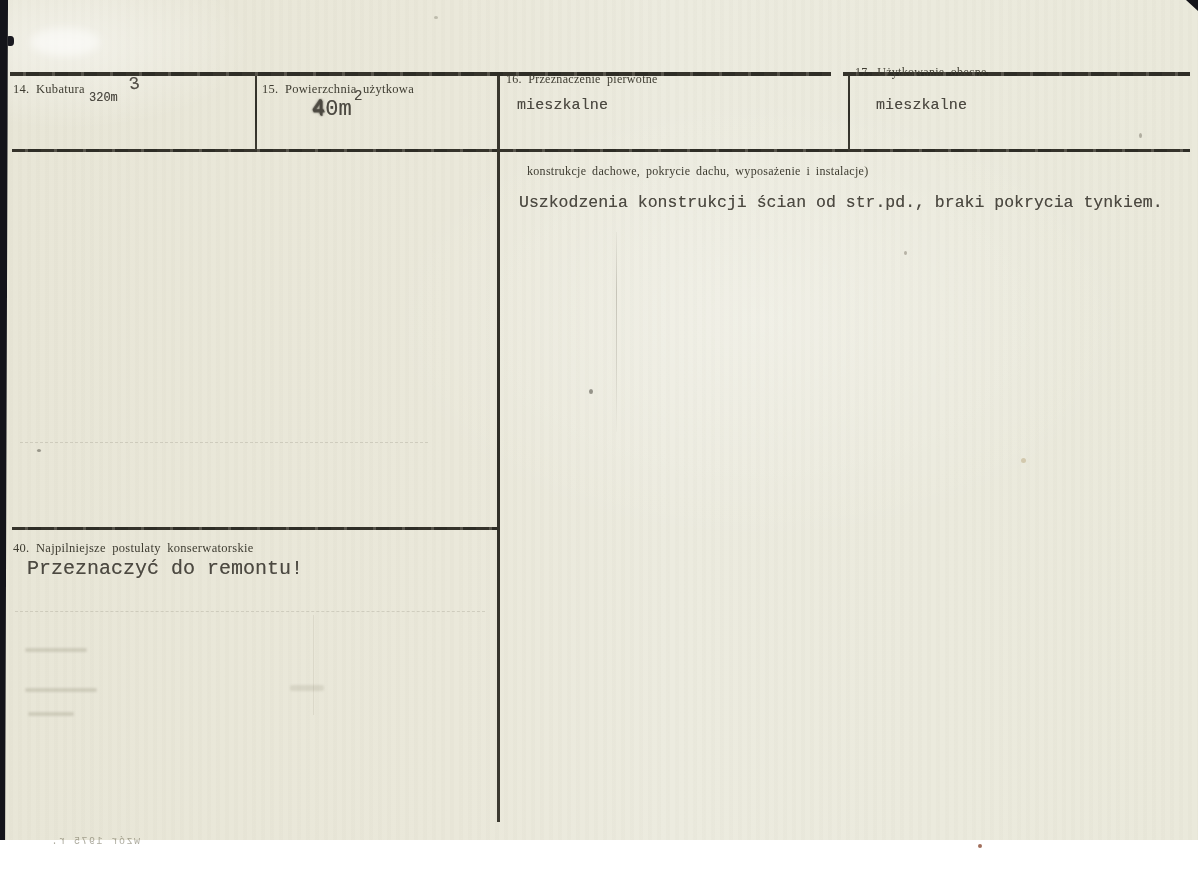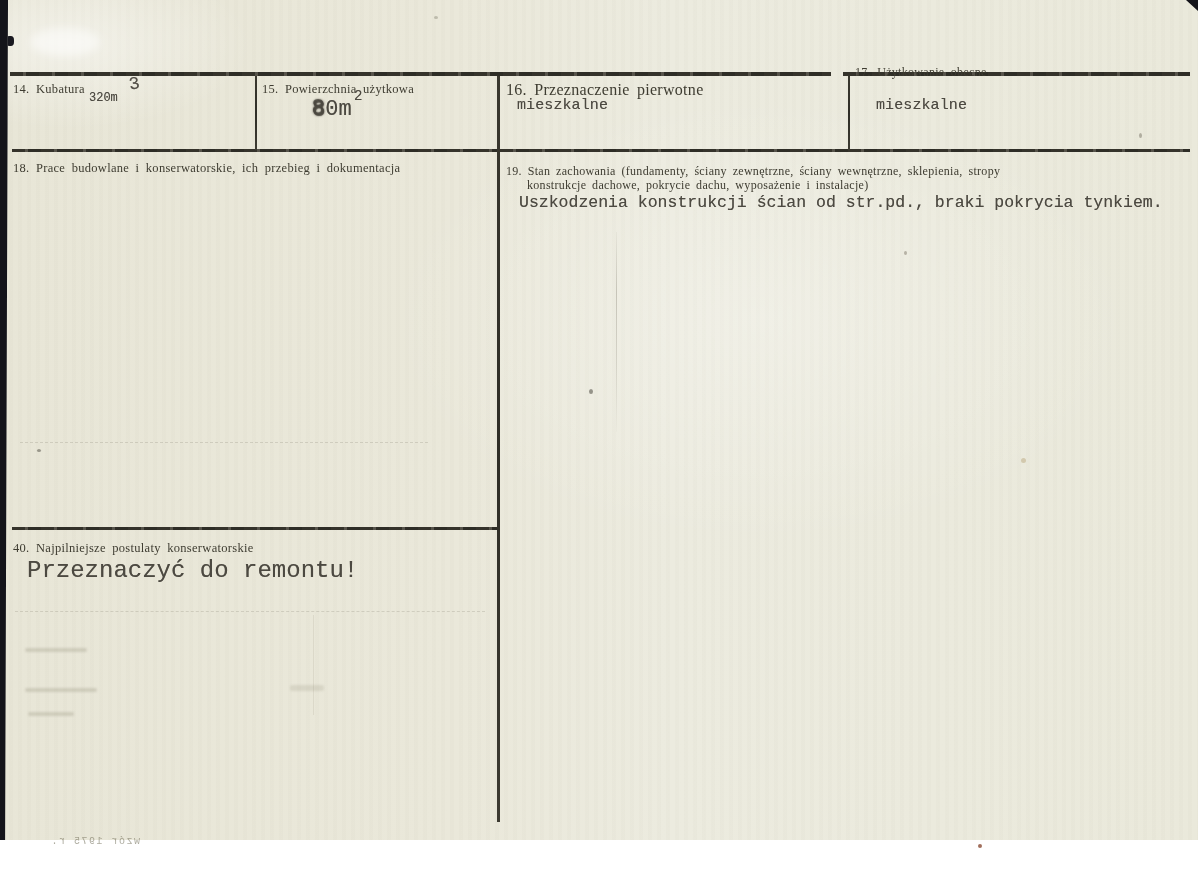--- a/index.html
+++ b/index.html
@@ -49,21 +49,21 @@
   .val14 { font-size:12px; }
   .sup14 {
     position:absolute; font-size:18px; transform:rotate(-9deg);
     color:#55514a; text-shadow:0 0 0.4px rgba(85,81,74,0.5);
   }
   .val15 { font-size:22px; }
   .val15::first-letter { text-shadow: 0 0 3px #4c4941, 0.6px 0.6px 1px #4c4941, -0.6px -0.6px 1px #4c4941; }
   .sup15 { position:absolute; font-size:14px; }
   .val16, .val17 { font-size:15px; letter-spacing:0.1px; }
   .val19 { font-size:16.5px; }
-  .val20 { font-size:24px; }
+  .val20 { font-size:20px; }
   
   .speck { position:absolute; border-radius:50%; }
   .crease {
     position:absolute; width:1px;
     background:linear-gradient(180deg, rgba(95,90,75,0.05), rgba(95,90,75,0.28) 30%, rgba(95,90,75,0.18) 65%, rgba(95,90,75,0.02));
   }
   .ghost-h { position:absolute; height:0; border-top:1px dashed rgba(95,90,70,0.18); }
   .ghost-v { position:absolute; width:1px; background:rgba(95,90,70,0.10); }
   .smudge { position:absolute; background:rgba(118,112,92,0.22); filter:blur(1.2px); border-radius:2px; }
   .stamp-mirrored {
@@ -90,33 +90,31 @@
     <div class="rule rule-v" style="left:255px; top:76px; width:2px; height:74px;"></div>
     <div class="rule rule-v" style="left:848px; top:76px; width:2px; height:74px;"></div>
     <div class="rule rule-v" style="left:497px; top:76px; width:3px; height:746px;"></div>
     <div class="rule rule-h" style="left:12px; top:527px; width:485px; height:3px;"></div>
 
     <div class="lbl" style="left:13px; top:82px;">14. Kubatura</div>
     <div class="typed val14" style="left:89px; top:91px;">320m</div>
     <div class="typed sup14" style="left:129px; top:74px;">3</div>
 
     <div class="lbl" style="left:262px; top:82px;">15. Powierzchnia użytkowa</div>
-    <div class="typed val15" style="left:312px; top:97px;">80m</div>
+    <div class="typed val15" style="left:312px; top:97px;">40m</div>
     <div class="typed sup15" style="left:354px; top:88px;">2</div>
 
-    <div class="lbl" style="left:506px; top:81px; font-size:16px;">16. Przeznaczenie pierwotne</div>
+    <div class="lbl" style="left:506px; top:72px; font-size:12px;">16. Przeznaczenie pierwotne</div>
     <div class="typed val16" style="left:517px; top:97px;">mieszkalne</div>
 
     <div class="lbl" style="left:855px; top:65px; font-size:12px;">17. Użytkowanie obecne</div>
     <div class="typed val17" style="left:876px; top:97px;">mieszkalne</div>
 
-    <div class="lbl" style="left:13px; top:161px;">18. Prace budowlane i konserwatorskie, ich przebieg i dokumentacja</div>
 
     <div class="lbl lbl-19" style="left:506px; top:164px; width:580px;">
-      <span class="l1">19. Stan zachowania (fundamenty, ściany zewnętrzne, ściany wewnętrzne, sklepienia, stropy</span>
       <span class="l2">konstrukcje dachowe, pokrycie dachu, wyposażenie i instalacje)</span>
     </div>
     <div class="typed val19" style="left:519px; top:193px;">Uszkodzenia konstrukcji ścian od str.pd., braki pokrycia tynkiem.</div>
 
     <div class="lbl" style="left:13px; top:541px;">40. Najpilniejsze postulaty konserwatorskie</div>
     <div class="typed val20" style="left:27px; top:557px;">Przeznaczyć do remontu!</div>
 
     <div class="patch" style="left:30px; top:28px; width:70px; height:28px;"></div>
     <div class="crease" style="left:616px; top:232px; height:200px;"></div>
     <div class="ghost-h" style="left:20px; top:442px; width:408px;"></div>

